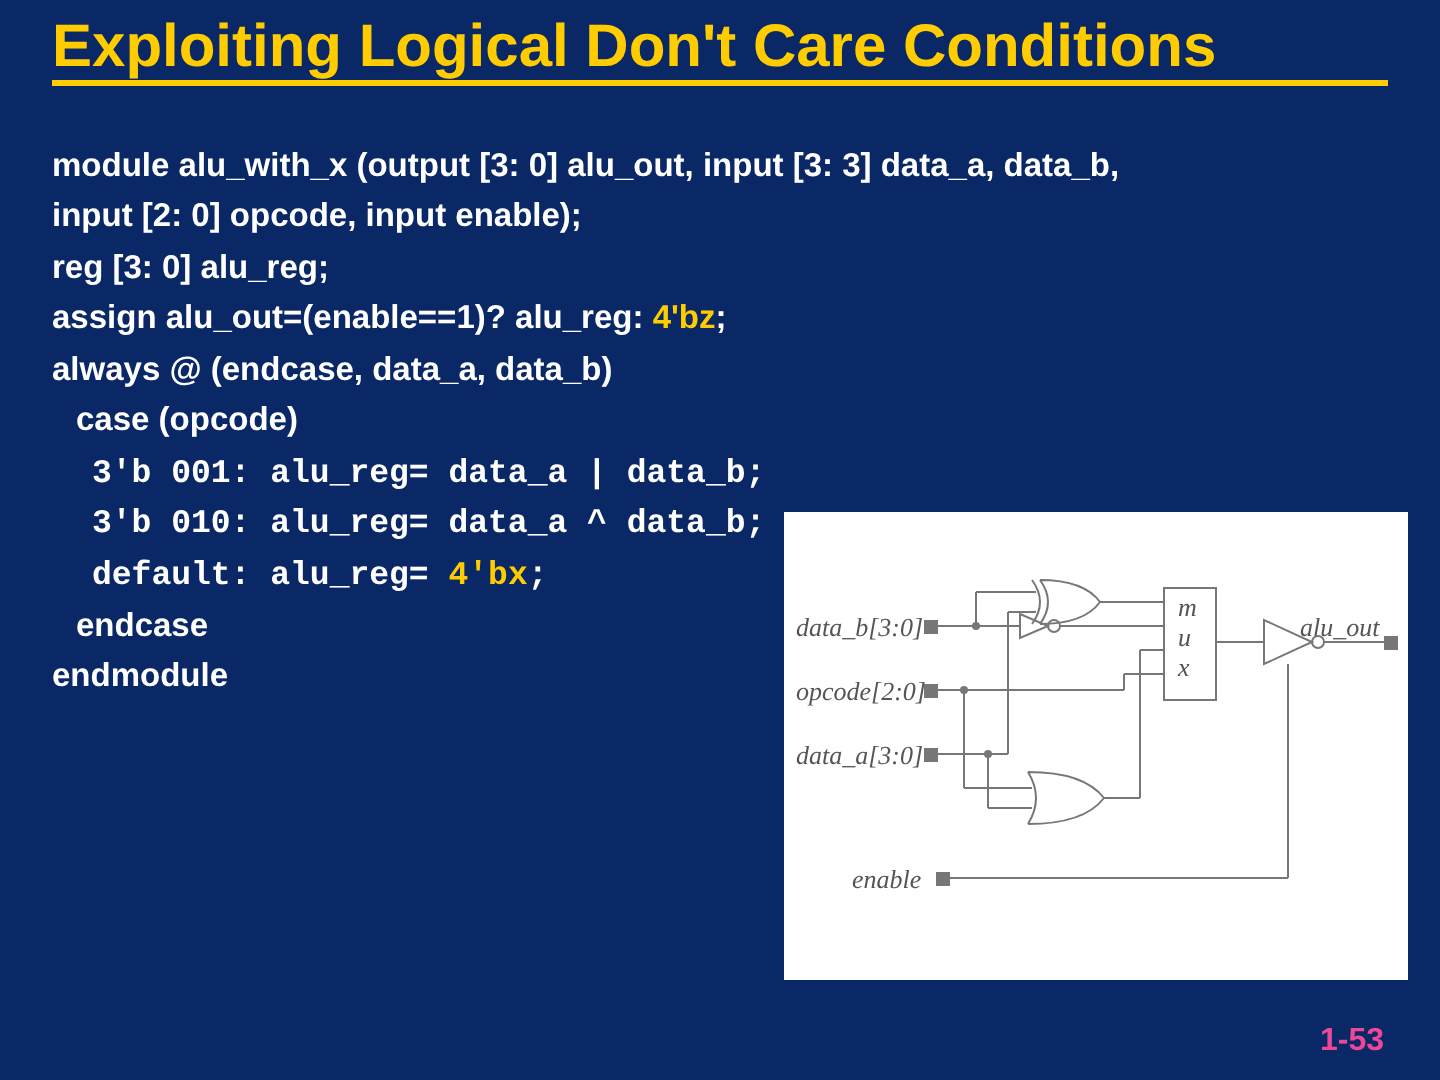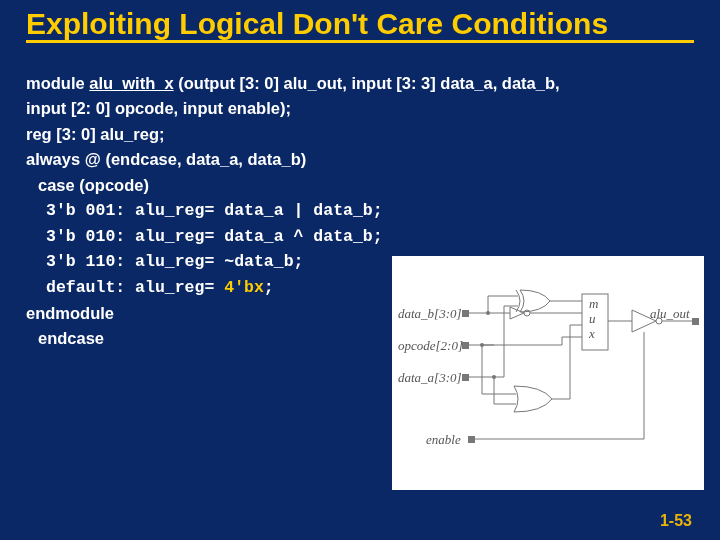--- a/index.html
+++ b/index.html
@@ -30,26 +30,26 @@
   .code {
     color: #ffffff;
     font-size: 16.5px;
     font-weight: bold;
     line-height: 1.55;
   }
   .code .line { white-space: pre; }
   .ind1 { padding-left: 12px; }
   .ind2 { padding-left: 20px; font-family: Liberation Mono, monospace; }
   .hl { color: #ffcc00; }
-  .u { text-decoration: underline; }
+  .u { }
   .pagenum {
     position: absolute;
     right: 28px;
     bottom: 10px;
-    color: #eab308;
+    color: #ec4899;
     font-size: 16px;
     font-weight: bold;
   }
   .diagram {
     position: absolute;
     right: 16px;
     top: 256px;
     width: 312px;
     height: 234px;
     background: #fff;
@@ -66,28 +66,28 @@
 </head>
 <body>
 
 <div class="slide">
   <div class="title">Exploiting Logical Don't Care Conditions</div>
 
   <div class="code">
     <div class="line"><span>module </span><span class="u">alu_with_x</span><span> (output [3: 0] alu_out, input [3: 3] data_a, data_b,</span></div>
     <div class="line">input [2: 0] opcode, input enable);</div>
     <div class="line">reg [3: 0] alu_reg;</div>
+    <div class="line"><span>assign alu_out=(enable==1)? alu_reg: </span><span class="hl">4'bz</span><span>;</span></div>
     <div class="line">always @ (endcase, data_a, data_b)</div>
     <div class="line ind1">case (opcode)</div>
     <div class="line ind2">3'b 001: alu_reg= data_a | data_b;</div>
     <div class="line ind2">3'b 010: alu_reg= data_a ^ data_b;</div>
-    <div class="line ind2">3'b 110: alu_reg= ~data_b;</div>
     <div class="line ind2"><span>default: alu_reg= </span><span class="hl">4'bx</span><span>;</span></div>
+    <div class="line ind1">endcase</div>
     <div class="line">endmodule</div>
-    <div class="line ind1">endcase</div>
   </div>
 
   <div class="diagram">
     <svg viewBox="0 0 312 194">
 
       <text x="6" y="42">data_b[3:0]</text>
       <text x="6" y="74">opcode[2:0]</text>
       <text x="6" y="106">data_a[3:0]</text>
       <text x="34" y="168">enable</text>
       <text x="258" y="42">alu_out</text>

